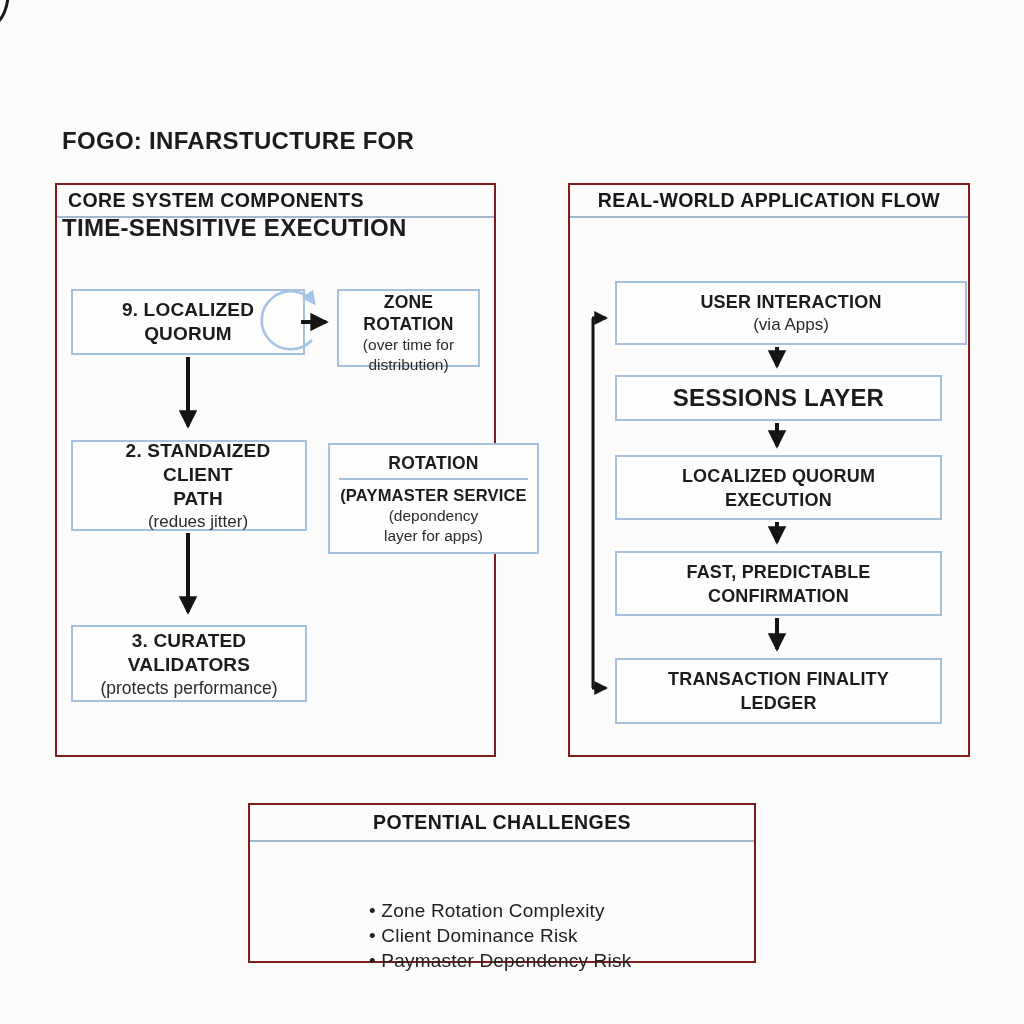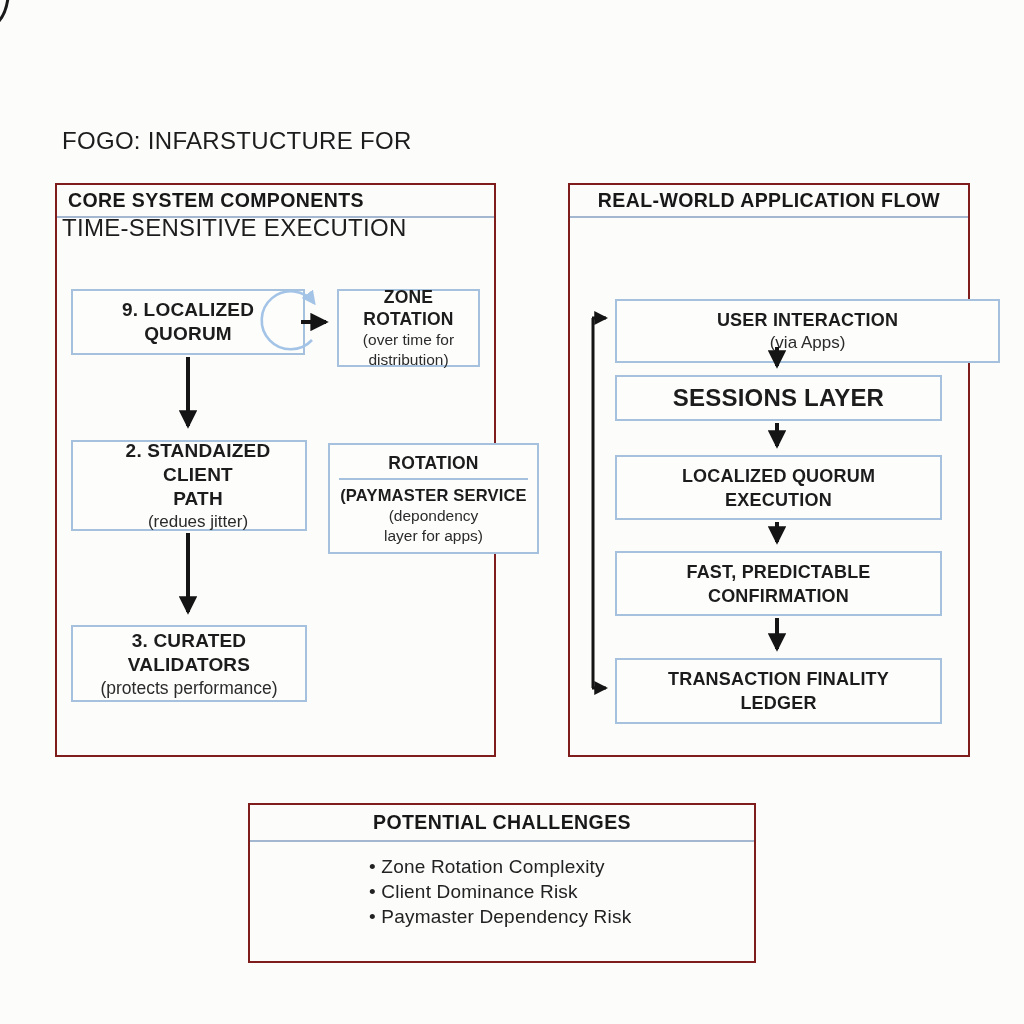--- a/index.html
+++ b/index.html
@@ -6,21 +6,21 @@
   body{
     width:1024px;height:1024px;
     background:#fcfcfb;
     font-family:"Liberation Sans", sans-serif;
     color:#1f1f1f;
   }
   .stage{position:relative;width:1024px;height:1024px;overflow:hidden;}
 
   .title{
     position:absolute;left:62px;top:68px;
-    font-size:24px;font-weight:normal;line-height:29px;
+    font-size:24px;font-weight:bold;line-height:29px;
     letter-spacing:0.3px;color:#1c1c1c;white-space:pre;
   }
 
   .panel{position:absolute;border:2px solid #7f1d1d;background:transparent;box-sizing:border-box;}
   .panel-header{
     border-bottom:2px solid #a3b7d0;height:31px;
     display:flex;align-items:center;
     font-weight:bold;font-size:19.5px;letter-spacing:0.4px;color:#181818;
   }
   .panel-header.left-align{padding-left:11px;}
@@ -36,21 +36,21 @@
   .r{font-weight:normal;font-size:17px;line-height:22px;color:#2b2b2b;}
   .r.sm{font-size:15.5px;line-height:20px;}
 
   .sessions-divider{
     width:calc(100% - 18px);height:0;border-top:2px solid #a6c1de;
     margin:4px 0 5px 0;
   }
 
   .arrow-layer{position:absolute;left:0;top:0;pointer-events:none;}
 
-  .challenges-body{padding:12px 0 0 119px;}
+  .challenges-body{padding:12px 0 0 119px;margin-top:44px;}
   .challenges-body ul{list-style:none;margin:0;padding:0;}
   .challenges-body li{
     font-size:19px;line-height:25px;color:#222;letter-spacing:0.2px;
   }
   .challenges-body li::before{content:"• ";}
 </style>
 </head>
 <body>
 
 <div class="stage">
@@ -77,21 +77,21 @@
         <li>Paymaster Dependency Risk</li>
       </ul>
     </div>
   </div>
 
   <div class="box" style="left:71px;top:289px;width:234px;height:66px;">
     <div class="b">9. LOCALIZED</div>
     <div class="b">QUORUM</div>
   </div>
 
-  <div class="box" style="left:337px;top:289px;width:143px;height:78px;">
+  <div class="box" style="left:337px;top:289px;width:143px;height:78px;justify-content:space-between;">
     <div class="b sm">ZONE ROTATION</div>
     <div class="r sm">(over time for</div>
     <div class="r sm">distribution)</div>
   </div>
 
   <div class="box" style="left:71px;top:440px;width:236px;height:91px;padding-left:18px;">
     <div class="b">2. STANDAIZED CLIENT</div>
     <div class="b">PATH</div>
     <div class="r">(redues jitter)</div>
   </div>
@@ -102,21 +102,21 @@
     <div class="b" style="font-size:16.5px;line-height:21px;">(PAYMASTER SERVICE</div>
     <div class="r sm">(depondency</div>
     <div class="r sm">layer for apps)</div>
   </div>
 
   <div class="box" style="left:71px;top:625px;width:236px;height:77px;">
     <div class="b">3. CURATED VALIDATORS</div>
     <div class="r" style="font-size:17.5px;">(protects performance)</div>
   </div>
 
-  <div class="box" style="left:615px;top:281px;width:385px;height:64px;margin-top:18px;">
+  <div class="box" style="left:615px;top:281px;width:352px;height:64px;">
     <div class="b" style="font-size:18px;">USER INTERACTION</div>
     <div class="r">(via Apps)</div>
   </div>
 
   <div class="box" style="left:615px;top:375px;width:327px;height:46px;">
     <div class="b" style="font-size:24px;">SESSIONS LAYER</div>
   </div>
 
   <div class="box" style="left:615px;top:455px;width:327px;height:65px;">
     <div class="b" style="font-size:18px;">LOCALIZED QUORUM</div>

